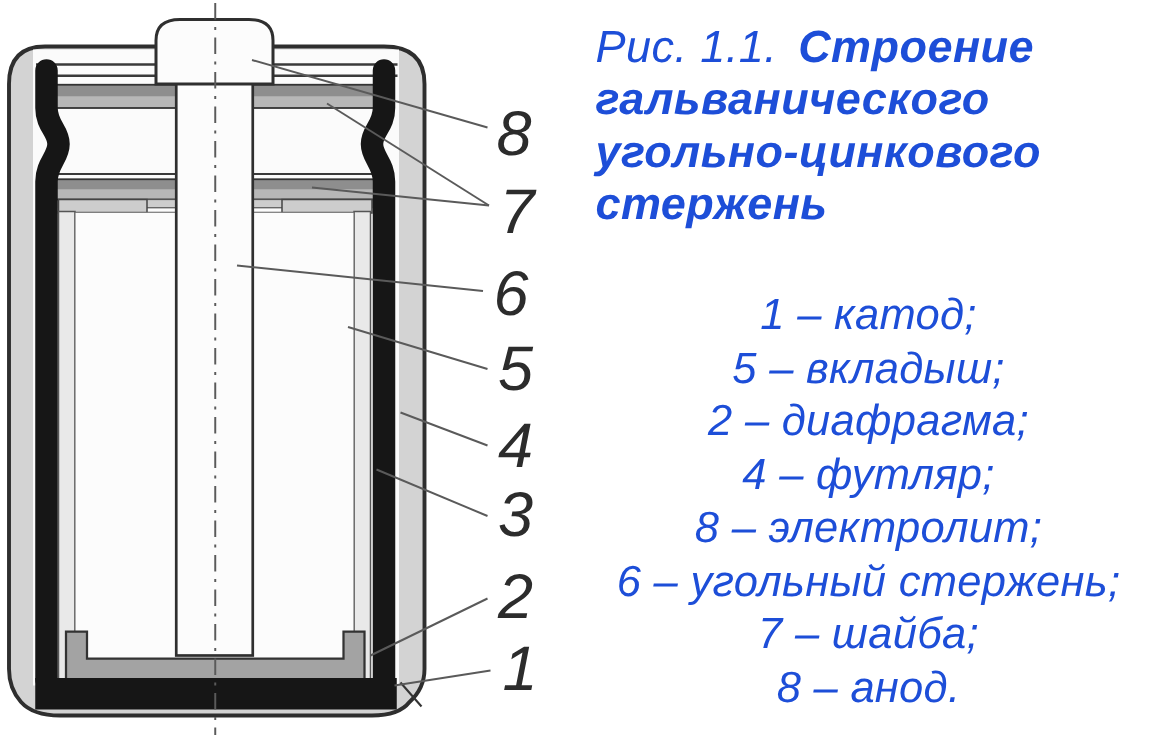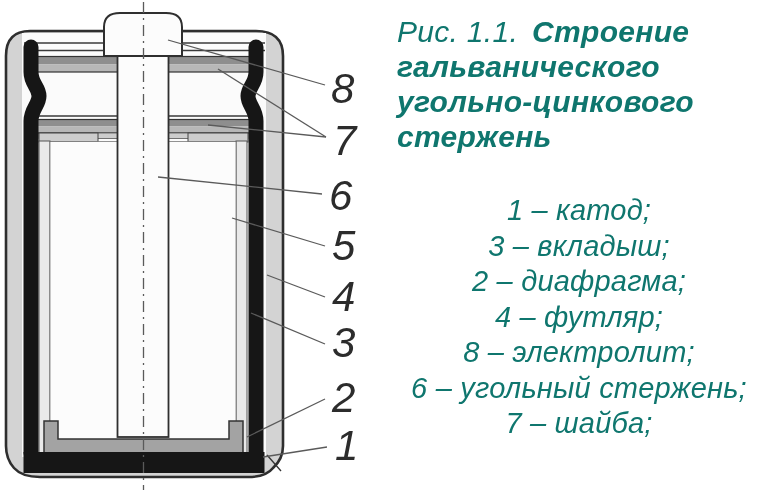--- a/index.html
+++ b/index.html
@@ -3,21 +3,21 @@
 <meta charset="utf-8">
 <style>
   html,body{margin:0;padding:0;}
   body{
     width:768px;height:492px;overflow:hidden;background:#ffffff;
     font-family:"Liberation Sans", sans-serif;
     position:relative;
   }
   .stage{position:absolute;inset:0;}
   .diagram-wrap{position:absolute;left:0;top:0;width:392px;height:492px;}
-  .text-panel{position:absolute;left:397px;top:14px;width:364px;color:#0f766e;}
+  .text-panel{position:absolute;left:397px;top:14px;width:364px;color:#1d4ed8;}
   .caption{font-size:30px;line-height:35px;letter-spacing:.3px;}
   .cap-prefix{font-style:italic;font-weight:normal;margin-right:14px;}
   .cap-bold{font-style:italic;font-weight:bold;}
   .legend{margin-top:39px;font-style:italic;font-size:29px;line-height:35.5px;letter-spacing:.2px;text-align:center;}
   .legend-item{white-space:nowrap;}
   svg text.callout-num{
     font-family:"Liberation Sans", sans-serif;
     font-style:italic;font-size:42px;fill:#2c2c2c;
   }
 </style>
@@ -103,22 +103,23 @@
       <div class="cap-line">
         <span class="cap-prefix">Рис. 1.1.</span><span class="cap-bold">Строение</span>
       </div>
       <div class="cap-line cap-bold">гальванического</div>
       <div class="cap-line cap-bold">угольно-цинкового</div>
       <div class="cap-line cap-bold">стержень</div>
     </div>
 
     <div class="legend">
       <div class="legend-item">1 – катод;</div>
-      <div class="legend-item">3 – вкладыш;</div>
+      <div class="legend-item">5 – вкладыш;</div>
       <div class="legend-item">2 – диафрагма;</div>
       <div class="legend-item">4 – футляр;</div>
       <div class="legend-item">8 – электролит;</div>
       <div class="legend-item">6 – угольный стержень;</div>
       <div class="legend-item">7 – шайба;</div>
+      <div class="legend-item">8 – анод.</div>
     </div>
 
   </div>
 </div>
 
 </body></html>

